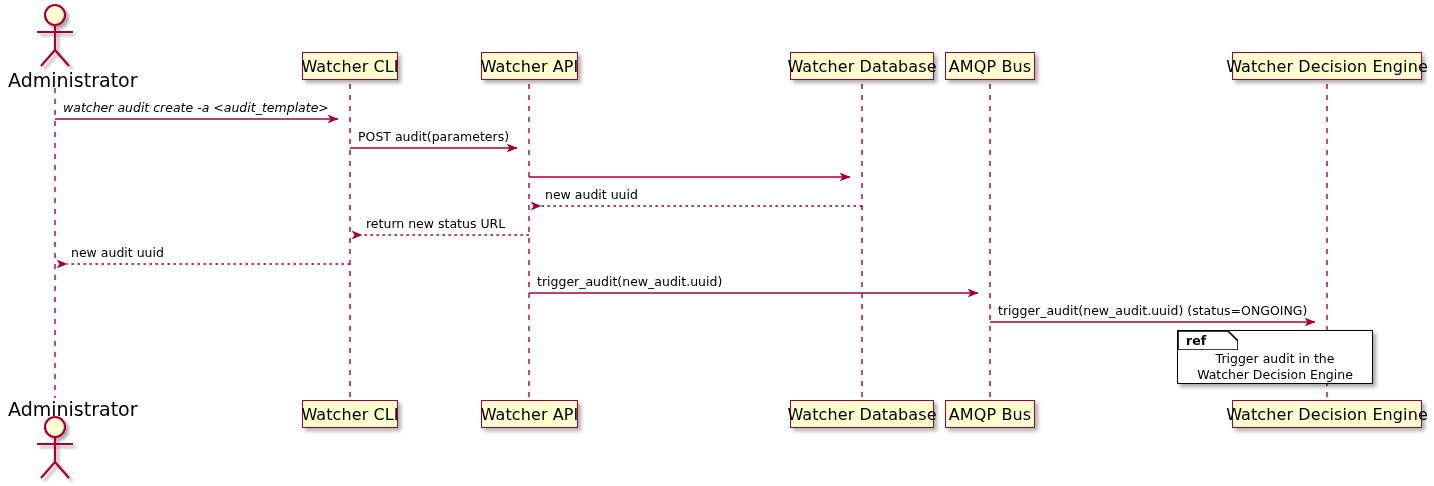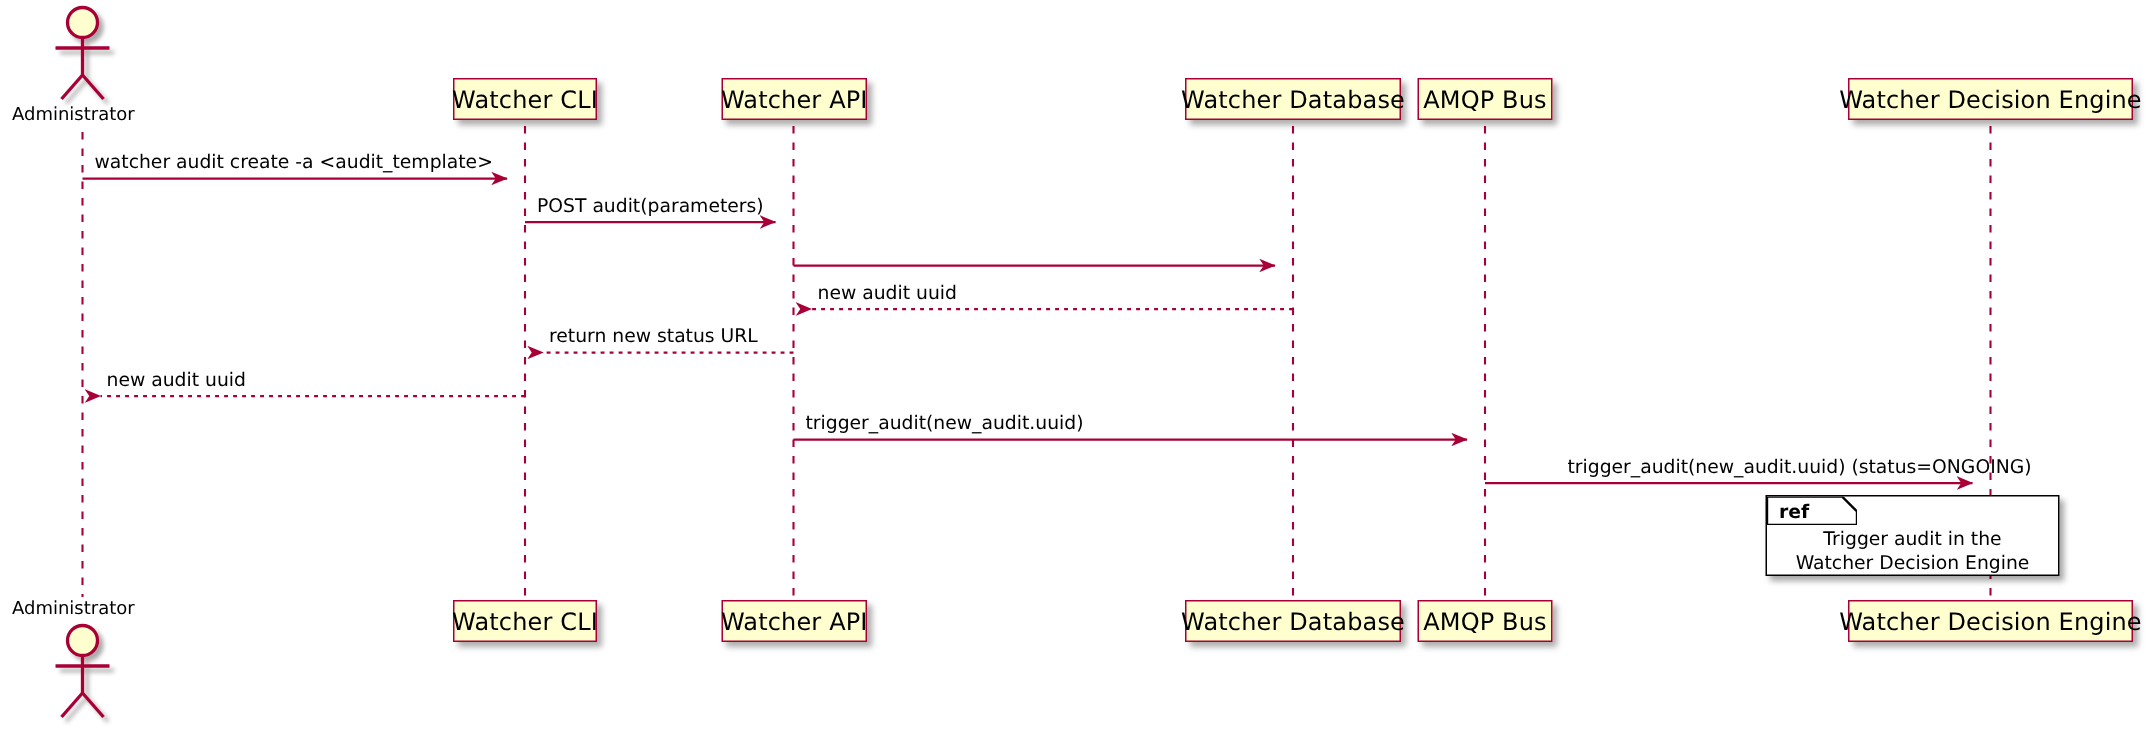--- a/index.html
+++ b/index.html
@@ -37,21 +37,21 @@
     height: 28px;
     font-size: 16px;
     color: #000000;
     white-space: nowrap;
     padding: 0 9px;
     letter-spacing: 0.1px;
   }
   
   .actor-label {
     position: absolute;
-    font-size: 12px;
+    font-size: 19px;
     color: #000000;
     white-space: nowrap;
   }
   
   .msg-label {
     position: absolute;
     font-size: 12.5px;
     color: #000000;
     white-space: nowrap;
     line-height: 14px;
@@ -170,34 +170,34 @@
   <div class="participant" style="left:302px; top:400px; width:96px;">Watcher CLI</div>
 
   <div class="participant" style="left:481px; top:400px; width:97px;">Watcher API</div>
 
   <div class="participant" style="left:790px; top:400px; width:144px;">Watcher Database</div>
 
   <div class="participant" style="left:945px; top:400px; width:90px;">AMQP Bus</div>
 
   <div class="participant" style="left:1232px; top:400px; width:190px;">Watcher Decision Engine</div>
 
-  <div class="msg-label" style="left:63px; top:101px;">watcher audit create -a &lt;audit_template&gt;</div>
+  <div class="msg-label" style="left:63px; top:101px;font-style:italic;">watcher audit create -a &lt;audit_template&gt;</div>
 
   <div class="msg-label" style="left:358px; top:130px;">POST audit(parameters)</div>
 
 
   <div class="msg-label" style="left:545px; top:188px;">new audit uuid</div>
 
   <div class="msg-label" style="left:366px; top:217px;">return new status URL</div>
 
   <div class="msg-label" style="left:71px; top:246px;">new audit uuid</div>
 
   <div class="msg-label" style="left:537px; top:275px;">trigger_audit(new_audit.uuid)</div>
 
-  <div class="msg-label" style="left:998px; top:304px;margin-left:47px;">trigger_audit(new_audit.uuid) (status=ONGOING)</div>
+  <div class="msg-label" style="left:998px; top:304px;">trigger_audit(new_audit.uuid) (status=ONGOING)</div>
 
   <div class="ref-box" style="left:1177px; top:330px; width:196px; height:54px;">
     <svg class="ref-tab" width="60" height="19" viewBox="0 0 60 19" xmlns="http://www.w3.org/2000/svg">
       <path d="M0,0 L50,0 L60,10 L60,19 L0,19 Z" fill="#FFFFFF" stroke="#000000" stroke-width="1.6"></path>
     </svg>
     <div class="ref-tab-label">ref</div>
     <div class="ref-body">
       <div>Trigger audit in the</div>
       <div>Watcher Decision Engine</div>
     </div>

